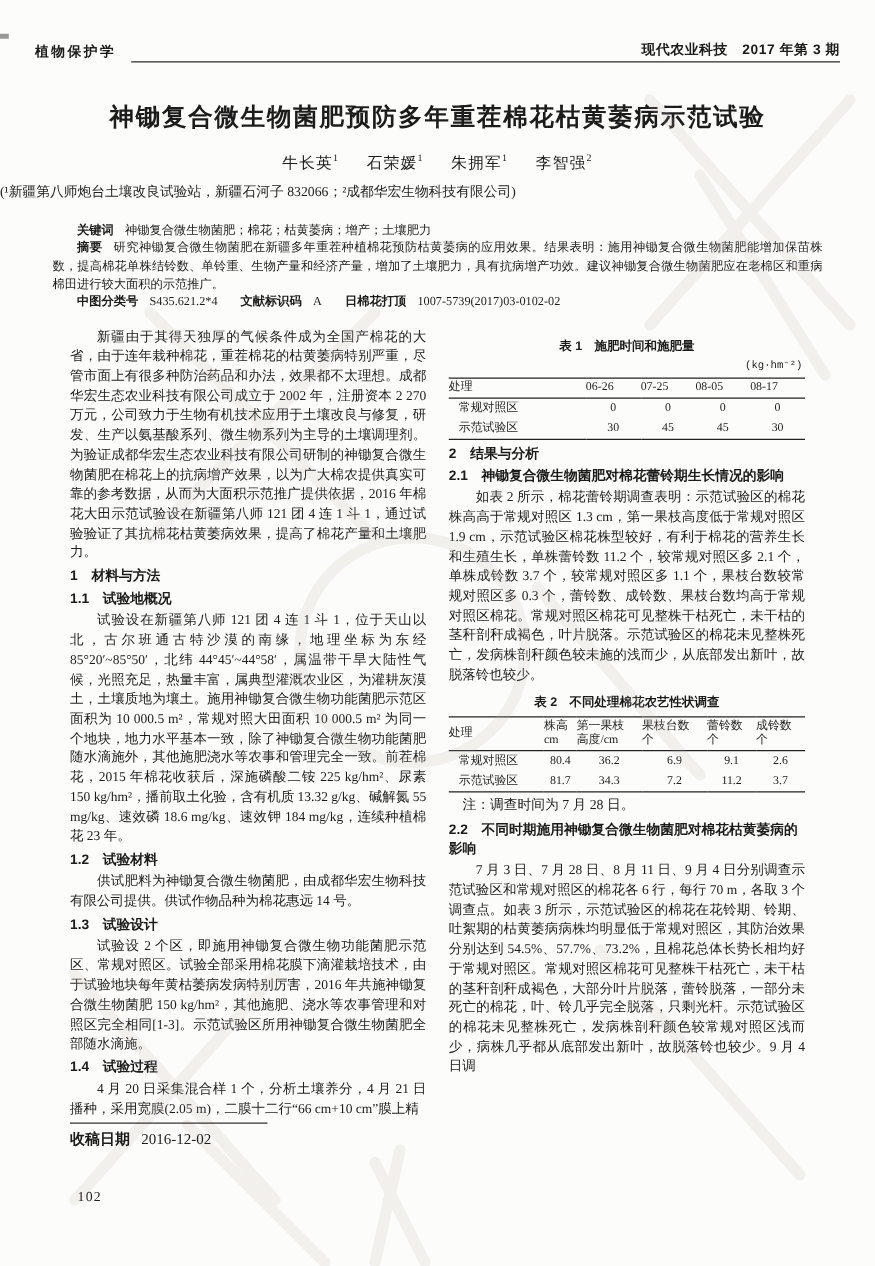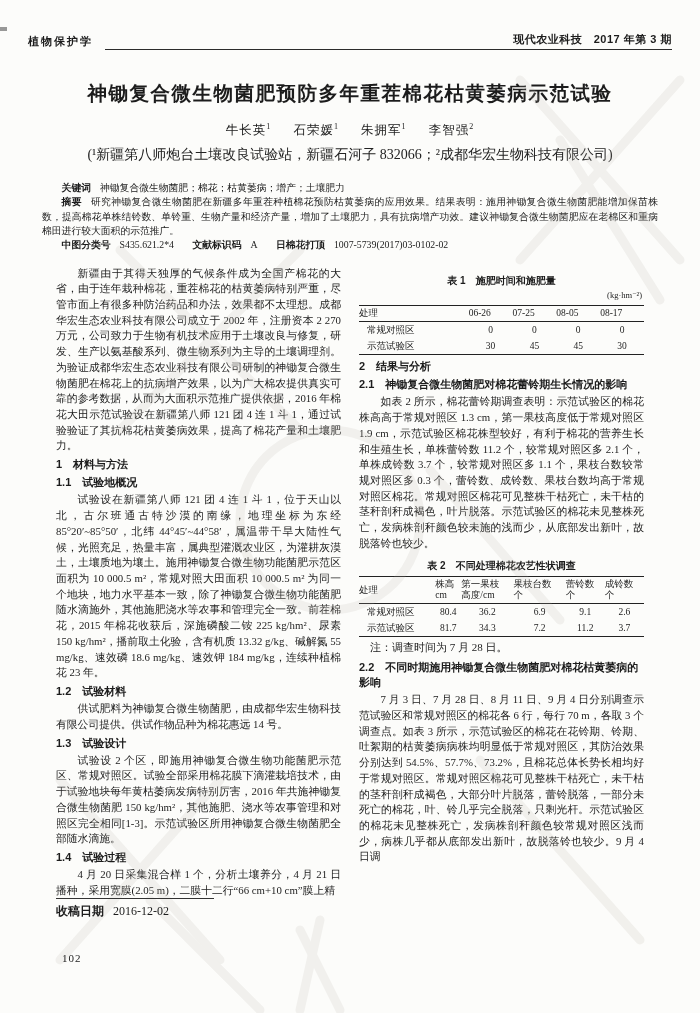--- a/index.html
+++ b/index.html
@@ -12,38 +12,38 @@
   
   .runhead{display:flex;align-items:flex-end;margin:0 28px;padding-top:32px;font-size:11px;}
   .runhead-left{font-family:"Liberation Sans","DejaVu Sans",sans-serif;font-weight:bold;letter-spacing:2px;padding-right:12px;padding-bottom:1px;}
   .runhead-rule{flex:1;display:flex;justify-content:flex-end;border-bottom:1.3px solid #2b2b2b;}
   .runhead-right{font-weight:bold;font-size:11px;padding-bottom:2px;letter-spacing:0.5px;font-family:"Liberation Sans","DejaVu Sans",sans-serif;}
   
   .title{text-align:center;margin:30px 40px 0;font-family:"Liberation Sans","DejaVu Sans",sans-serif;font-weight:bold;font-size:19.5px;letter-spacing:1.5px;}
   .authors{text-align:center;margin-top:15px;font-size:12.5px;letter-spacing:1px;}
   .author{margin:0 9px;}
   .author sup{font-size:8px;}
-  .affil{text-align:center;margin-top:7px;font-size:14px;color:#222;}
+  .affil{margin-top:7px;font-size:11px;color:#222;}
   
   .front{margin:17px 42px 0;font-size:9.8px;line-height:14.3px;text-align:justify;}
   .front p{margin:0;}
   .indent{text-indent:2em;}
   .lbl{font-family:"Liberation Sans","DejaVu Sans",sans-serif;font-weight:bold;}
   .lbl.gap{margin-right:9px;}
   .meta-item{margin-right:16px;}
   
   .columns{display:flex;gap:18px;margin:13px 56px 0;font-size:10.8px;line-height:15.7px;text-align:justify;}
   .col{width:285px;}
   .col p{margin:0;}
   p.body{text-indent:2em;}
   p.cont{text-indent:0;}
   .sec{font-family:"Liberation Sans","DejaVu Sans",sans-serif;font-weight:bold;font-size:11px;margin:3px 0 2px;line-height:15.2px;text-align:left;}
   
   .tbl-title{text-align:center;font-family:"Liberation Sans","DejaVu Sans",sans-serif;font-weight:bold;font-size:10px;margin:7px 0 0;}
-  .tbl-unit{text-align:right;font-size:8.5px;margin:0 2px -1px 0;}
+  .tbl-unit{text-align:right;font-size:8.5px;margin:0 2px -1px 0;font-family:Liberation Mono, monospace;}
   table.tbl{width:100%;border-collapse:collapse;font-size:9.5px;border-top:1.4px solid #222;border-bottom:1.4px solid #222;margin-top:2px;}
   table.tbl thead th{border-bottom:0.8px solid #222;font-weight:normal;padding:2px 0;vertical-align:middle;line-height:11px;}
   table.tbl td{padding:2px 0;text-align:center;line-height:12px;}
   table.tbl td.rowhead{text-align:left;padding-left:8px;}
   .tbl-note{font-size:11px;margin-top:3px;text-indent:1em;}
   .tbl-block{margin-bottom:4px;}
   
   .received{position:absolute;left:56px;top:898px;width:285px;font-size:12px;}
   .received-rule{width:158px;border-top:1.2px solid #333;margin-bottom:4px;}
   .pageno{position:absolute;left:62px;top:952px;font-size:11px;letter-spacing:1px;}

